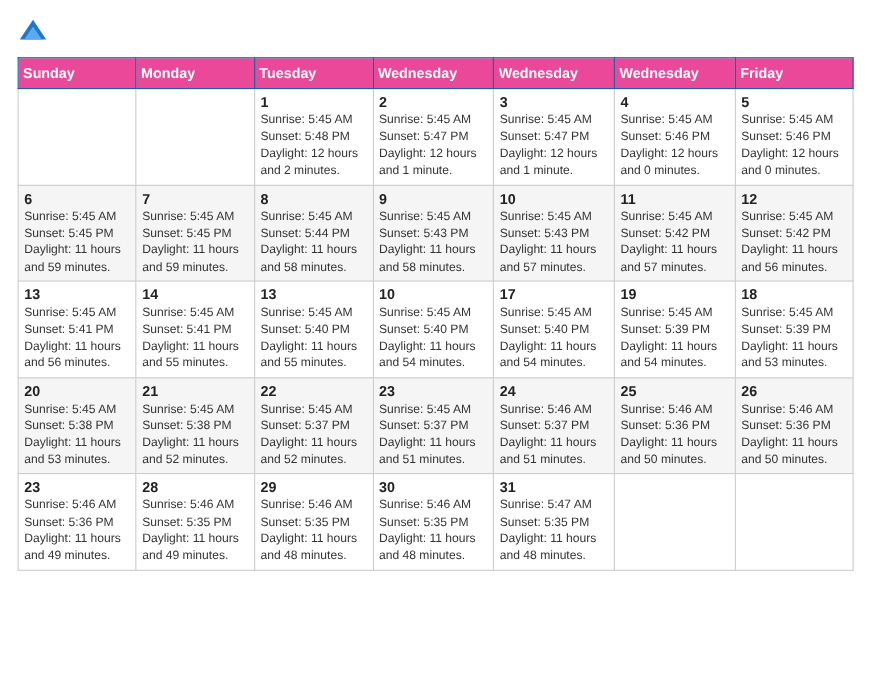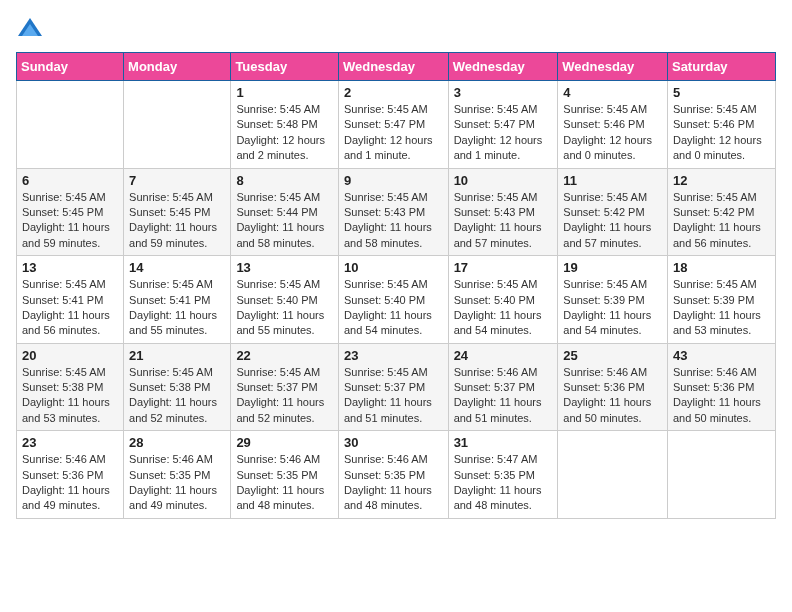--- a/index.html
+++ b/index.html
@@ -115,21 +115,21 @@
 
 <table class="calendar">
   <thead>
     <tr>
     <th>Sunday</th>
         <th>Monday</th>
         <th>Tuesday</th>
         <th>Wednesday</th>
         <th>Wednesday</th>
         <th>Wednesday</th>
-        <th>Saturday</th>
+        <th>Friday</th>
       </tr>
   </thead>
   <tbody id="calendar-body">
   <tr>
         <td class="empty"></td>
         <td class="empty"></td>
         <td>
           <span class="day-num">1</span>
           <div class="cell-text">Sunrise: 5:45 AM</div>
           <div class="cell-text">Sunset: 5:48 PM</div>
@@ -279,21 +279,21 @@
           <div class="cell-text">Sunset: 5:37 PM</div>
           <div class="cell-text">Daylight: 11 hours and 51 minutes.</div>
         </td>
         <td>
           <span class="day-num">25</span>
           <div class="cell-text">Sunrise: 5:46 AM</div>
           <div class="cell-text">Sunset: 5:36 PM</div>
           <div class="cell-text">Daylight: 11 hours and 50 minutes.</div>
         </td>
         <td>
-          <span class="day-num">43</span>
+          <span class="day-num">26</span>
           <div class="cell-text">Sunrise: 5:46 AM</div>
           <div class="cell-text">Sunset: 5:36 PM</div>
           <div class="cell-text">Daylight: 11 hours and 50 minutes.</div>
         </td>
       </tr>
       <tr>
         <td>
           <span class="day-num">23</span>
           <div class="cell-text">Sunrise: 5:46 AM</div>
           <div class="cell-text">Sunset: 5:36 PM</div>

